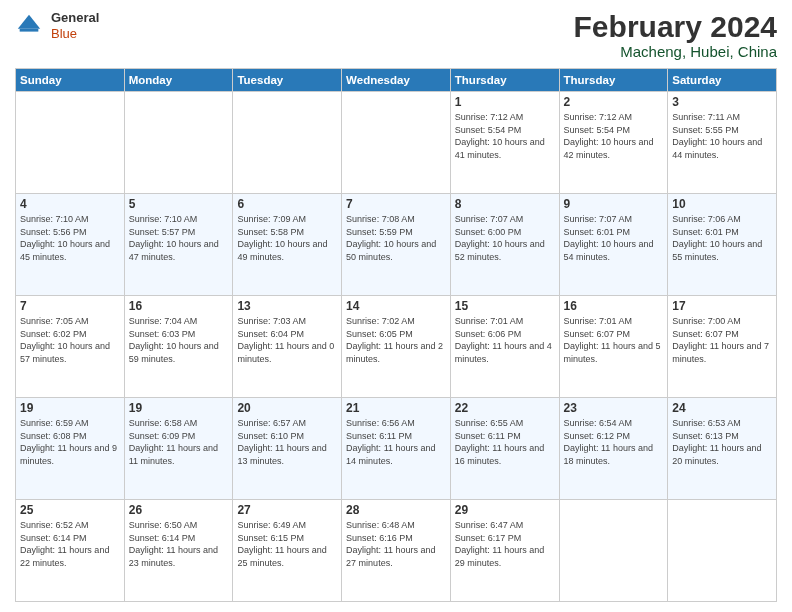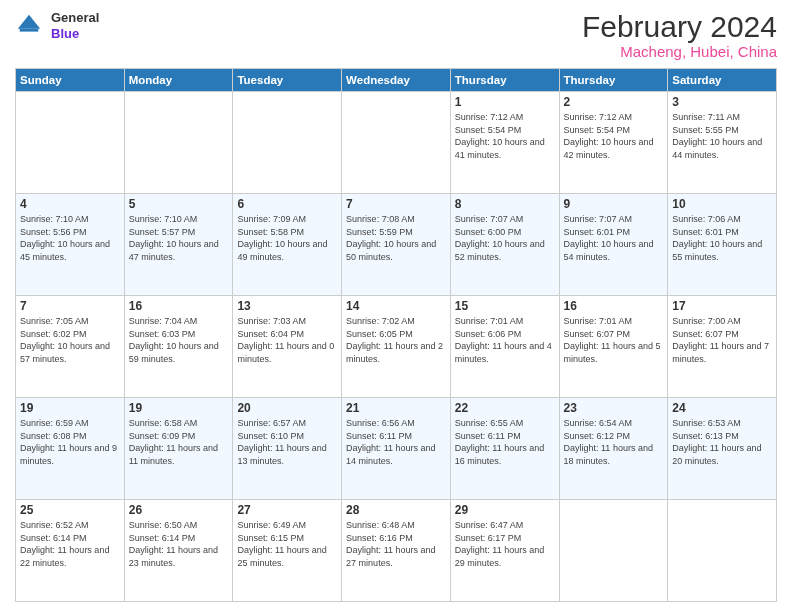--- a/index.html
+++ b/index.html
@@ -28,37 +28,37 @@
       align-items: center;
       gap: 8px;
     }
     .logo-text {
       display: flex;
       flex-direction: column;
       font-size: 13px;
       line-height: 1.2;
     }
     .logo-general { font-weight: bold; color: #333; }
-    .logo-blue { font-weight: bold; color: #6d28d9; }
+    .logo-blue { font-weight: normal; color: #c2410c; }
     .logo-icon {
       width: 28px;
       height: 28px;
     }
     .title-block {
       text-align: right;
     }
     .title-month {
       font-size: 30px;
-      font-weight: normal;
+      font-weight: bold;
       color: #333;
       line-height: 1.1;
     }
     .title-location {
       font-size: 15px;
-      color: #ec4899;
+      color: #14532d;
     }
     .calendar {
       width: 100%;
       border-collapse: collapse;
       flex: 1;
     }
     .calendar th {
       background-color: #2979b8;
       color: #fff;
       font-size: 11.5px;

